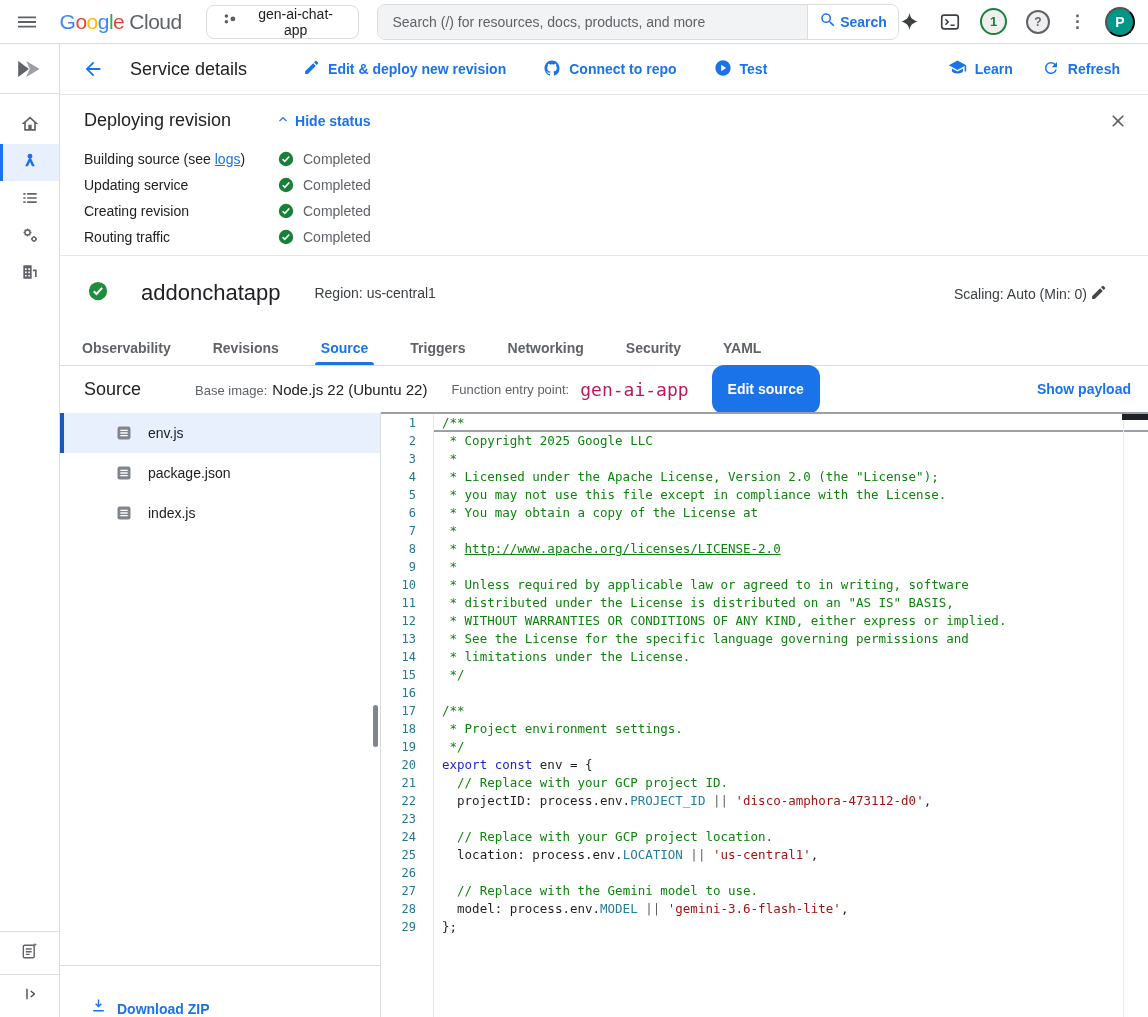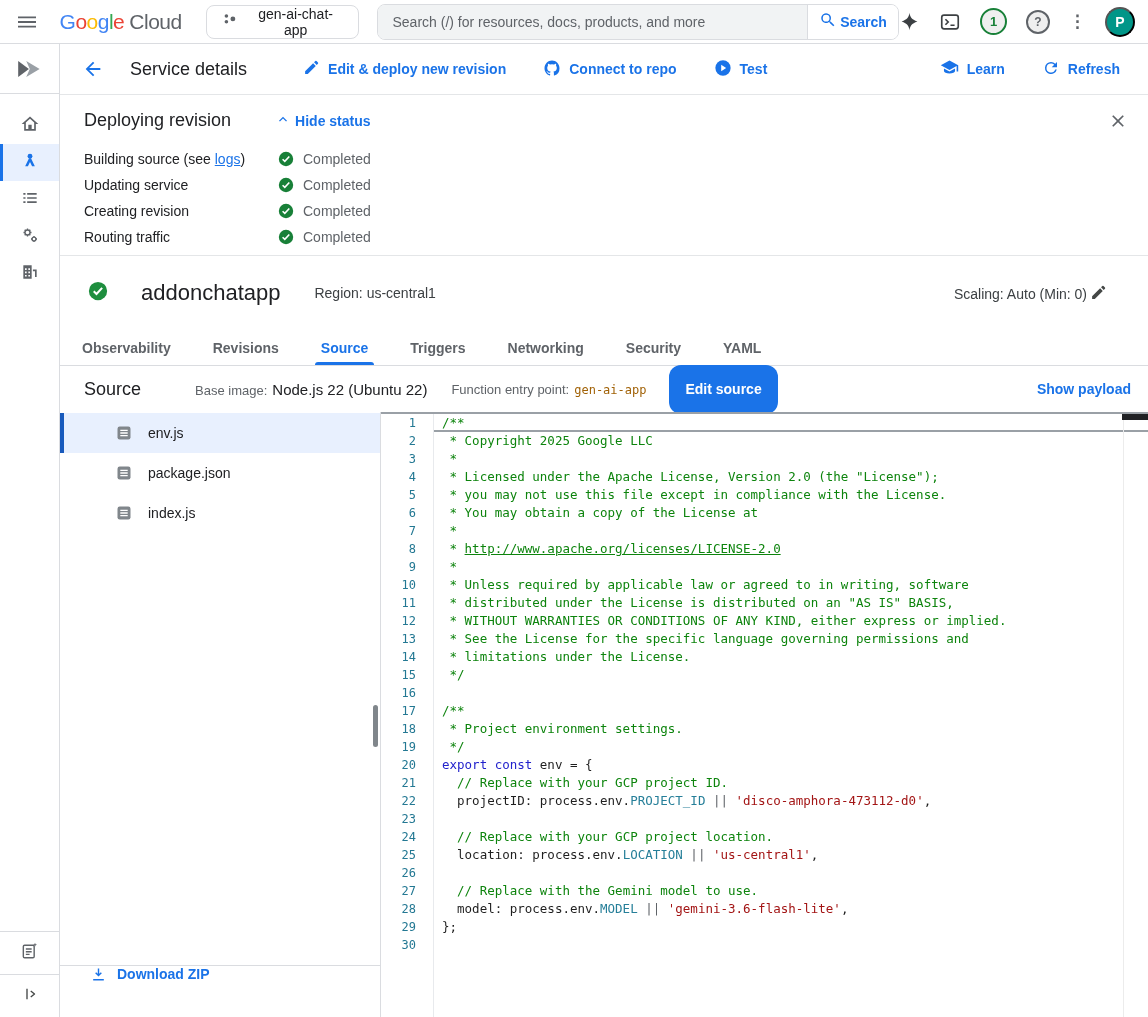--- a/index.html
+++ b/index.html
@@ -45,21 +45,21 @@
   .rail-bottom .rail-item{height:42px}
 
   
   .main{position:absolute;left:60px;top:44px;right:0;bottom:0;display:flex;flex-direction:column;background:#fff}
 
   .page-header{height:51px;flex:none;border-bottom:1px solid #e4e6e8;display:flex;align-items:center;padding:0 28px 0 20px}
   .back-btn{width:26px;height:26px}
   .page-title{font-size:18px;color:#202124;margin-left:24px;font-weight:400}
   .hdr-actions{display:flex;align-items:center;gap:37px;margin-left:56px}
   .blue-action{display:flex;align-items:center;gap:8px;color:#1a73e8;font-size:14px;font-weight:700;cursor:pointer;white-space:nowrap}
-  .hdr-right{margin-left:auto;display:flex;align-items:center;gap:37px}
+  .hdr-right{margin-left:auto;display:flex;align-items:center;gap:29px}
 
   
   .deploy{height:161px;flex:none;border-bottom:1px solid #e4e6e8;padding:15px 24px 0;position:relative}
   .deploy-titlerow{display:flex;align-items:center}
   .deploy-title{font-size:18px;color:#202124;font-weight:400}
   .hide-status{display:flex;align-items:center;gap:4px;color:#1a73e8;font-size:14px;font-weight:700;
     margin-left:44px;cursor:pointer}
   .deploy-close{position:absolute;right:18px;top:14px;width:24px;height:24px}
   .status-list{margin-top:15px}
   .status-row{display:flex;align-items:center;height:26px;font-size:14px;color:#202124}
@@ -86,36 +86,36 @@
   .tab.active{color:#1a73e8}
   .tab.active::after{content:"";position:absolute;left:-4px;right:-4px;bottom:0;height:3px;background:#1a73e8;
     border-radius:3px 3px 0 0}
 
   
   .src-toolbar{height:46px;flex:none;display:flex;align-items:center;padding:0 17px 0 24px}
   .src-title{font-size:18px;color:#202124}
   .meta-label{font-size:13px;color:#5f6368}
   .base-image{margin-left:54px;display:flex;align-items:flex-end;gap:5px}
   .base-image .val{font-size:15px;color:#202124}
-  .entry{margin-left:24px;display:flex;align-items:flex-end;gap:5px}
-  .entry .val{font-family:"DejaVu Sans Mono",monospace;font-size:12px;color:#a16207}
+  .entry{margin-left:24px;display:flex;align-items:center;gap:11px}
+  .entry .val{font-family:"DejaVu Sans Mono",monospace;font-size:18px;color:#be185d}
   .edit-src-btn{margin-left:23px;height:49px;padding:0 16px;background:#1a73e8;color:#fff;border:none;
     border-radius:12px;font-size:14px;font-weight:700;cursor:pointer}
   .show-payload{margin-left:auto;color:#1a73e8;font-size:14px;font-weight:700;cursor:pointer}
 
   
   .src-body{flex:1;display:flex;min-height:0}
   .file-panel{width:321px;flex:none;border-right:1px solid #dadce0;display:flex;flex-direction:column;position:relative}
   .file-list{flex:1;padding-top:1px}
   .file-item{height:40px;display:flex;align-items:center;padding-left:56px;gap:16px;font-size:14px;
     color:#202124;position:relative;cursor:pointer}
   .file-item.selected{background:#e8f0fe}
   .file-item.selected::before{content:"";position:absolute;left:0;top:0;bottom:0;width:4px;background:#185abc}
   .panel-scroll-thumb{position:absolute;right:2px;top:293px;width:5px;height:42px;background:#80868b;border-radius:3px}
-  .file-footer{border-top:1px solid #dadce0;height:52px;flex:none;display:flex;align-items:flex-start;
+  .file-footer{border-top:1px solid #dadce0;height:52px;flex:none;display:flex;align-items:flex-end;
     padding-left:30px;gap:10px;color:#1a73e8;font-size:14px;font-weight:700;cursor:pointer}
 
   .code-area{flex:1;position:relative;border-top:2px solid #9aa0a6;background:#fff;overflow:hidden;
     font-family:"DejaVu Sans Mono",monospace;cursor:text}
   .gutter-sep{position:absolute;left:52px;top:0;bottom:0;width:1px;background:#e8eaed}
   .right-sep{position:absolute;right:24px;top:0;bottom:0;width:1px;background:#ececec}
   .vthumb{position:absolute;right:0;top:0;width:26px;height:6px;background:#202124}
   .code-row{display:flex;height:18px;line-height:18px}
   .code-row .ln{width:52px;flex:none;text-align:right;padding-right:17px;color:#237893;font-size:12px}
   .code-row .cc{flex:1;padding-left:9px;white-space:pre;font-size:12.5px;color:#1f1f1f}
@@ -584,24 +584,20 @@
               <span class="cc"><span class="tok-df">  </span><span class="tok-cm">// Replace with the Gemini model to use.</span></span>
             </div>
             <div class="code-row">
               <span class="ln">28</span>
               <span class="cc"><span class="tok-df">  model: process.env.</span><span class="tok-ct">MODEL</span><span class="tok-op"> || </span><span class="tok-st">'gemini-3.6-flash-lite'</span><span class="tok-df">,</span></span>
             </div>
             <div class="code-row">
               <span class="ln">29</span>
               <span class="cc"><span class="tok-df">};</span></span>
             </div>
-            <div class="code-row">
-              <span class="ln">30</span>
-              <span class="cc">&nbsp;</span>
-            </div>
           </div>
         <div class="gutter-sep"></div>
         <div class="right-sep"></div>
         <div class="vthumb"></div>
       </div>
     </div>
 
   </div>
 </div>
 

